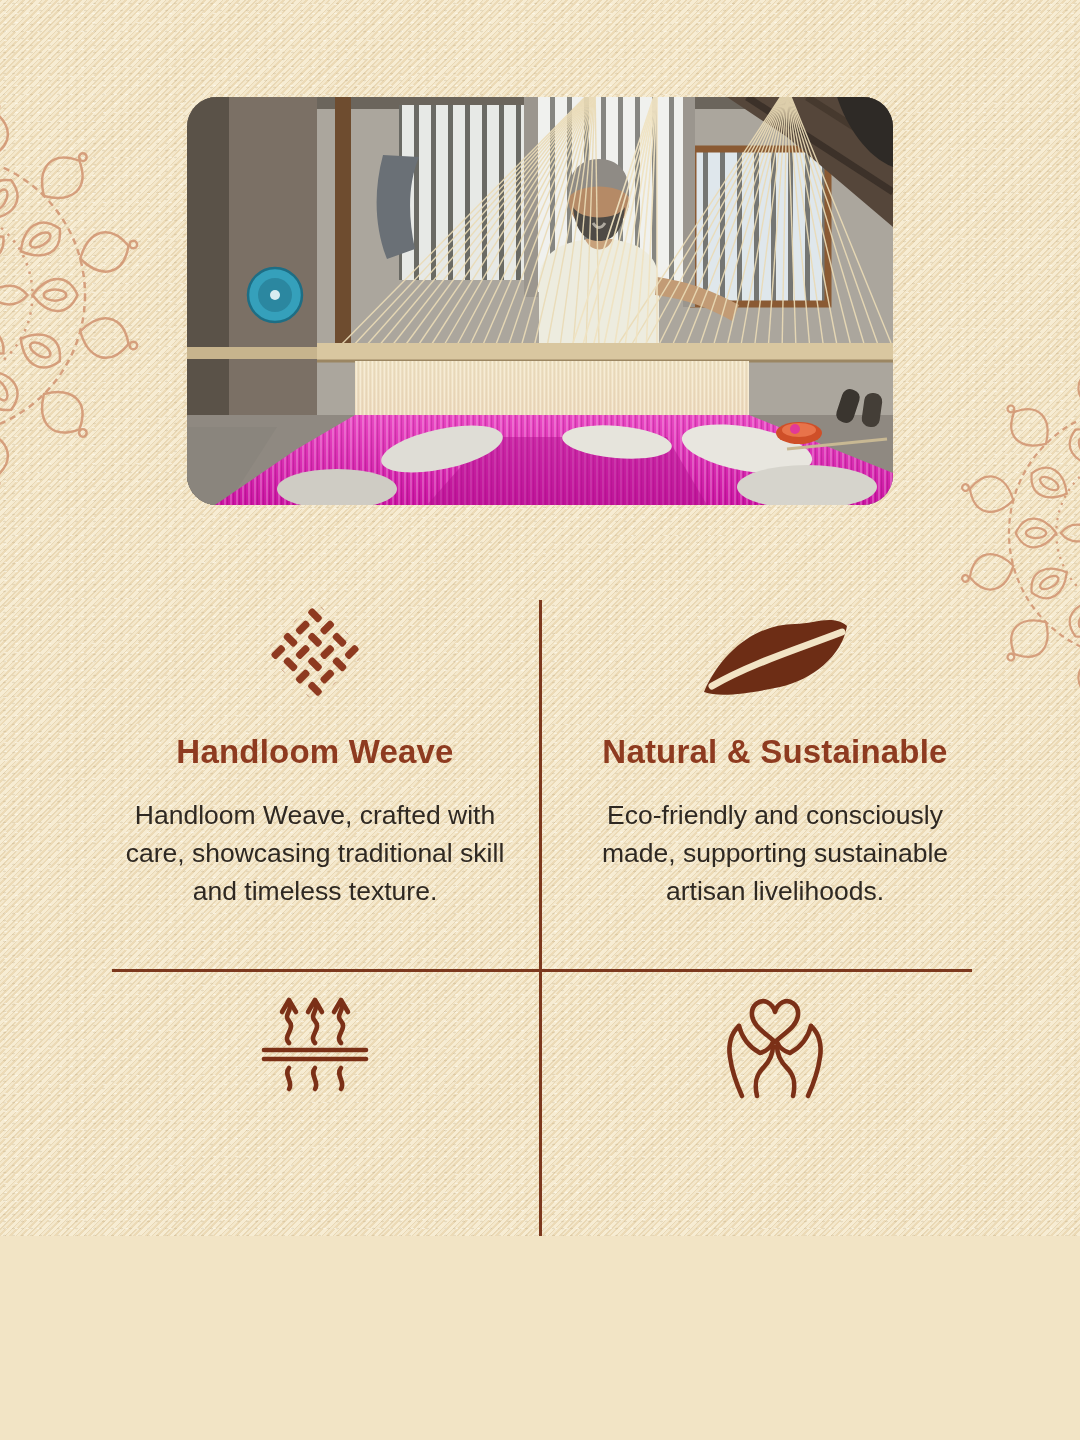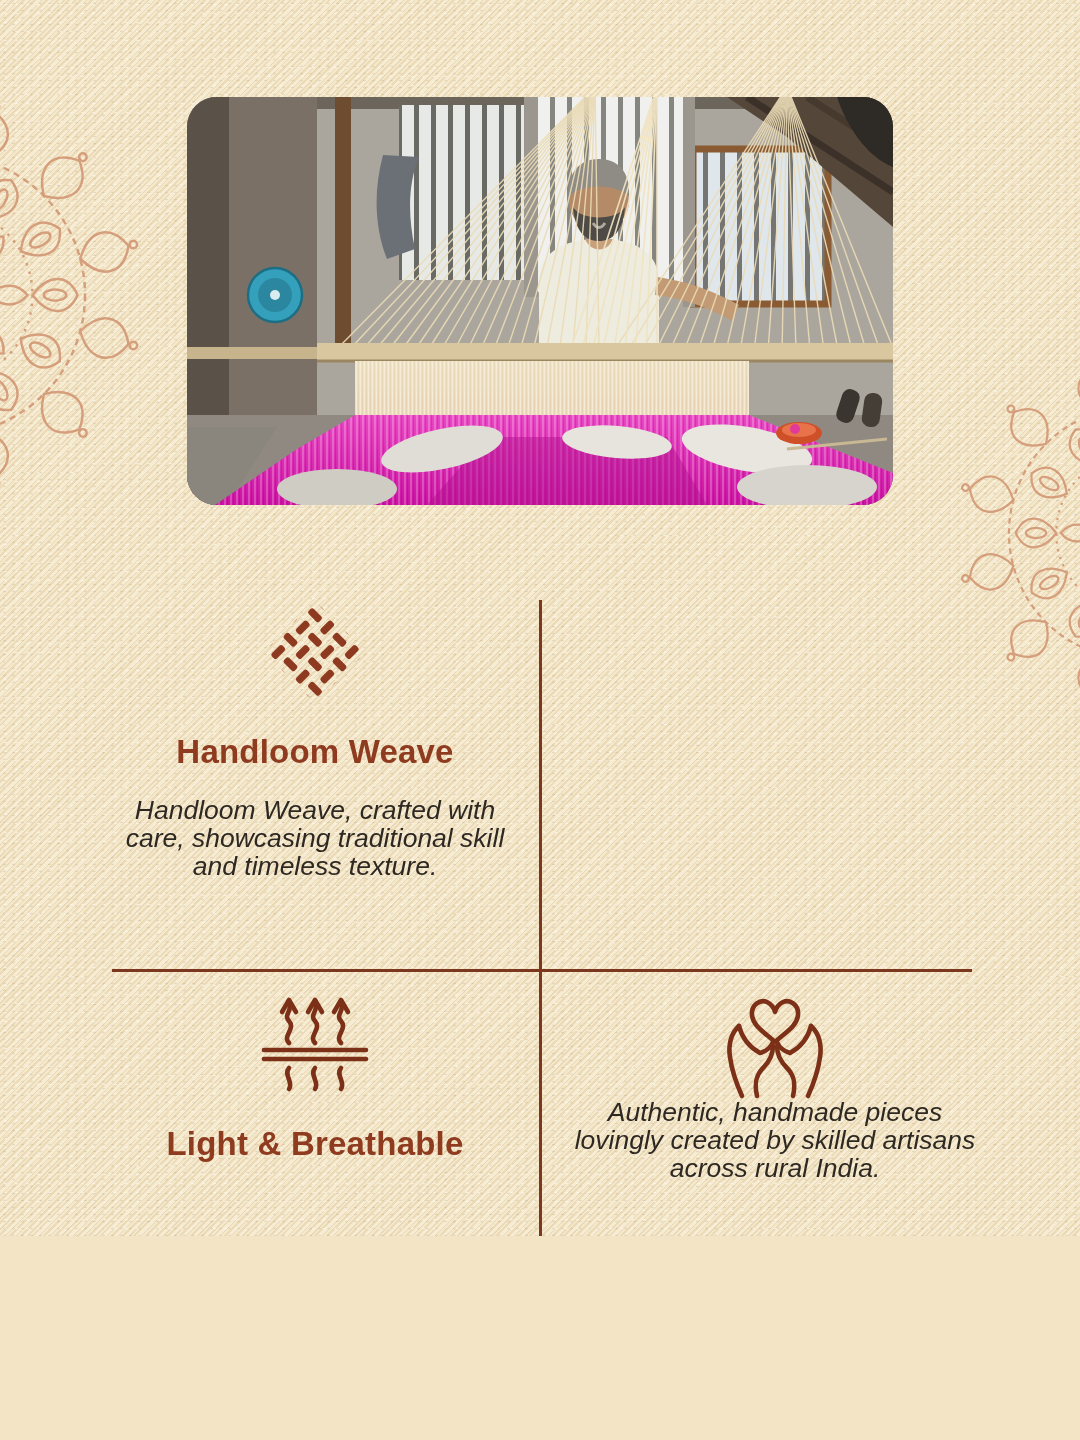--- a/index.html
+++ b/index.html
@@ -26,21 +26,21 @@
   .divider-v{position:absolute;left:539px;top:600px;width:3px;height:707px;background:#7c381e;}
   .feature{position:absolute;text-align:center;color:#2e2822;}
   .q1{left:90px;top:598px;width:450px;}
   .q2{left:545px;top:598px;width:460px;}
   .q3{left:90px;top:990px;width:450px;}
   .q4{left:545px;top:990px;width:460px;}
   .icon-box{height:108px;display:flex;align-items:center;justify-content:center;}
   .feature h2{
     margin:26px 0 24px;font-size:33px;line-height:40px;font-weight:700;color:#8e3b20;letter-spacing:.2px;
   }
-  .feature p{margin:0 auto;font-size:26.5px;line-height:28px;max-width:412px;font-style:italic;}
+  .feature p{margin:9px auto;font-size:26.5px;line-height:38px;max-width:412px;}
   .q1 p{max-width:382px;}
 </style>
 </head>
 <body>
 
 <div class="canvas">
 
   <svg width="0" height="0" style="position:absolute" aria-hidden="true">
     <defs>
         <g id="mandala-def">
@@ -316,20 +316,30 @@
             <rect x="53.1" y="91.73333333333332" width="15.133333333333333" height="7.2" rx="2.4"></rect>
             <rect x="74.39999999999999" y="87.76666666666665" width="7.2" height="15.133333333333333" rx="2.4"></rect>
             <rect x="87.76666666666665" y="91.73333333333332" width="15.133333333333333" height="7.2" rx="2.4"></rect>
           </g>
       </svg>
     </div>
     <h2>Handloom Weave</h2>
     <p>Handloom Weave, crafted with care, showcasing traditional skill and timeless texture.</p>
   </section>
 
+  <section class="feature q2">
+    <div class="icon-box">
+      <svg width="150" height="92" viewBox="0 0 150 92">
+        <path d="M4 86 C 22 44 58 18 95 18 C 115 18 132 8 147 20 C 142 50 112 74 80 81 C 52 87 20 92 4 86 Z" fill="#6d2d15"></path>
+        <path d="M12 80 C 50 58 95 44 142 26" stroke="#f2e4c5" stroke-width="7" fill="none" stroke-linecap="round"></path>
+      </svg>
+    </div>
+    <h2>Natural &amp; Sustainable</h2>
+    <p>Eco-friendly and consciously made, supporting sustainable artisan livelihoods.</p>
+  </section>
 
   <section class="feature q3">
     <div class="icon-box">
       <svg width="108" height="106" viewBox="0 0 108 106" fill="none" stroke="#7b3017" stroke-width="4.6" stroke-linecap="round" stroke-linejoin="round">
         <line x1="3" y1="59" x2="105" y2="59"></line>
         <line x1="3" y1="68" x2="105" y2="68"></line>
         <g transform="translate(28 0)">
           <path d="M0 52 C -7 45 7 38 0 30 C -6 24 4 19 0 13"></path>
           <path d="M-7 21 L0 9 L7 21"></path>
           <path d="M0 77 C -6 84 5 91 0 98"></path>
@@ -339,35 +349,33 @@
           <path d="M-7 21 L0 9 L7 21"></path>
           <path d="M0 77 C -6 84 5 91 0 98"></path>
         </g>
         <g transform="translate(80 0)">
           <path d="M0 52 C -7 45 7 38 0 30 C -6 24 4 19 0 13"></path>
           <path d="M-7 21 L0 9 L7 21"></path>
           <path d="M0 77 C -6 84 5 91 0 98"></path>
         </g>
       </svg>
     </div>
-    <h2>Light &amp; Breathable</h2>
   </section>
 
   <section class="feature q4">
     <div class="icon-box">
       <svg width="116" height="112" viewBox="0 0 116 112" fill="none" stroke="#7b3017" stroke-width="4.6" stroke-linecap="round" stroke-linejoin="round">
         <path d="M58 54 C 47 44 36 38 35 27 C 34 17 43 11 50 14 C 54 16 57 20 58 24 C 59 20 62 16 66 14 C 73 11 82 17 81 27 C 80 38 69 44 58 54 Z"></path>
         <g>
           <path d="M22 38 C 14 45 11 57 13 69 C 15 84 20 97 25 108"></path>
           <path d="M40 108 C 37 95 39 87 46 80 C 53 73 56 66 56 58"></path>
           <path d="M22 38 C 25 50 32 59 43 65 C 50 63 54 59 56 54"></path>
         </g>
         <g transform="translate(116 0) scale(-1 1)">
           <path d="M22 38 C 14 45 11 57 13 69 C 15 84 20 97 25 108"></path>
           <path d="M40 108 C 37 95 39 87 46 80 C 53 73 56 66 56 58"></path>
           <path d="M22 38 C 25 50 32 59 43 65 C 50 63 54 59 56 54"></path>
         </g>
       </svg>
     </div>
-    <p>Authentic, handmade pieces lovingly created by skilled artisans across rural India.</p>
   </section>
 
 </div>
 
 </body></html>

